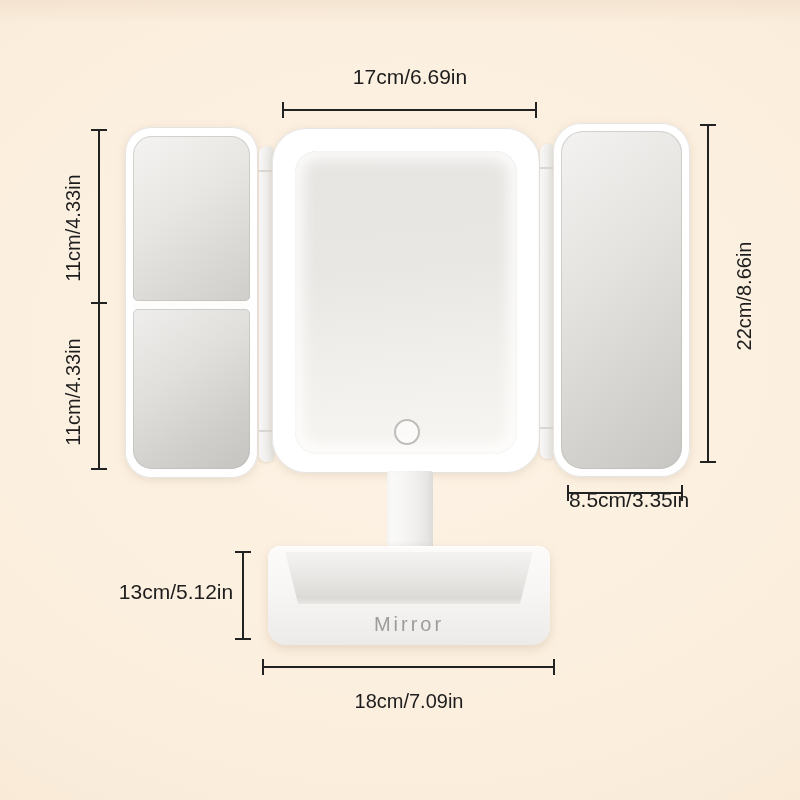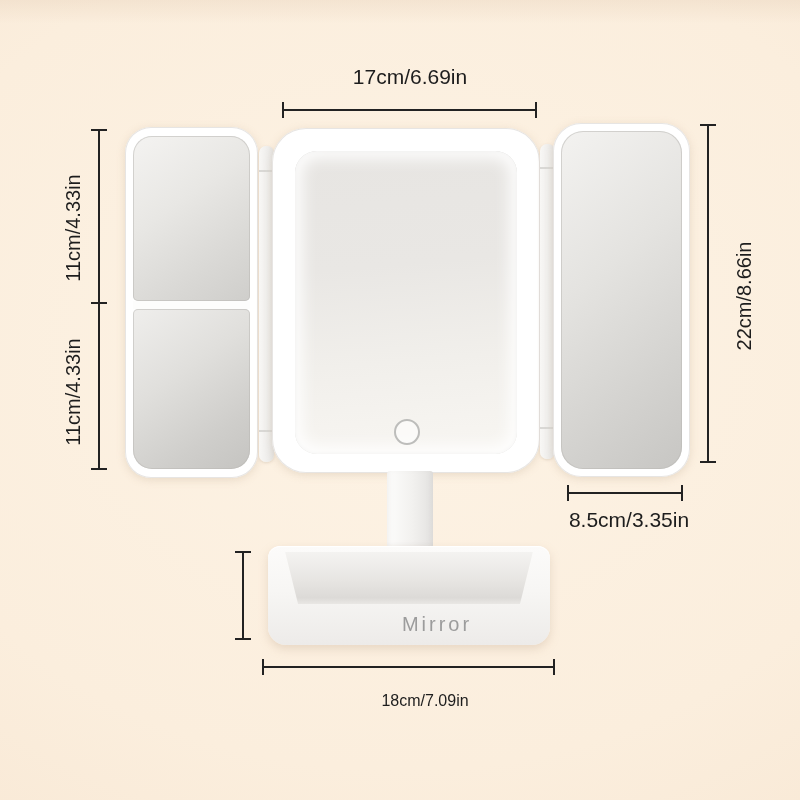--- a/index.html
+++ b/index.html
@@ -73,21 +73,21 @@
     background:linear-gradient(180deg,#fcfbfa 0%,#f7f6f4 45%,#edebe9 100%);
     box-shadow:0 4px 10px rgba(195,170,145,.35), inset 0 1px 0 rgba(255,255,255,.9);
   }
   .base-recess{
     position:absolute;left:12px;top:6px;width:258px;height:52px;
     clip-path:polygon(2% 0,98% 0,93% 100%,7% 100%);
     background:linear-gradient(180deg,#f4f3f1 0%,#e7e5e2 55%,#dcdad7 88%,#e9e7e4 100%);
   }
   .base-label{
     position:absolute;left:0;bottom:9px;width:100%;text-align:center;
-    color:#9c9c9c;font-size:20px;letter-spacing:3px;font-weight:400;padding-left:28px;
+    color:#9c9c9c;font-size:20px;letter-spacing:3px;font-weight:400;
   }
 </style>
 </head>
 <body>
 
 <div class="canvas">
 
   <div class="panel left-panel">
     <div class="glass left-glass-top"></div>
     <div class="left-divider"></div>
@@ -125,20 +125,21 @@
 
   <div class="dim dim-v" style="left:98px;top:129px;height:341px;"></div>
   <div class="dim-tick" style="left:91px;top:302px;"></div>
   <div class="dim-label rot" style="left:73px;top:228px;">11cm/4.33in</div>
   <div class="dim-label rot" style="left:73px;top:392px;">11cm/4.33in</div>
 
   <div class="dim dim-v" style="left:707px;top:124px;height:339px;"></div>
   <div class="dim-label rot" style="left:744px;top:296px;">22cm/8.66in</div>
 
   <div class="dim dim-h" style="left:567px;top:492px;width:116px;"></div>
-  <div class="dim-label" style="left:629px;top:520px;">8.5cm/3.35in</div>
+  <div class="dim-label" style="left:629px;top:500px;">8.5cm/3.35in</div>
 
   <div class="dim dim-v" style="left:242px;top:551px;height:89px;"></div>
+  <div class="dim-label" style="left:176px;top:592px;">13cm/5.12in</div>
 
   <div class="dim dim-h" style="left:262px;top:666px;width:293px;"></div>
-  <div class="dim-label" style="left:409px;top:701px;font-size:16px;margin-left:16px;">18cm/7.09in</div>
+  <div class="dim-label" style="left:409px;top:701px;font-size:20px;">18cm/7.09in</div>
 
 </div>
 
 </body></html>

